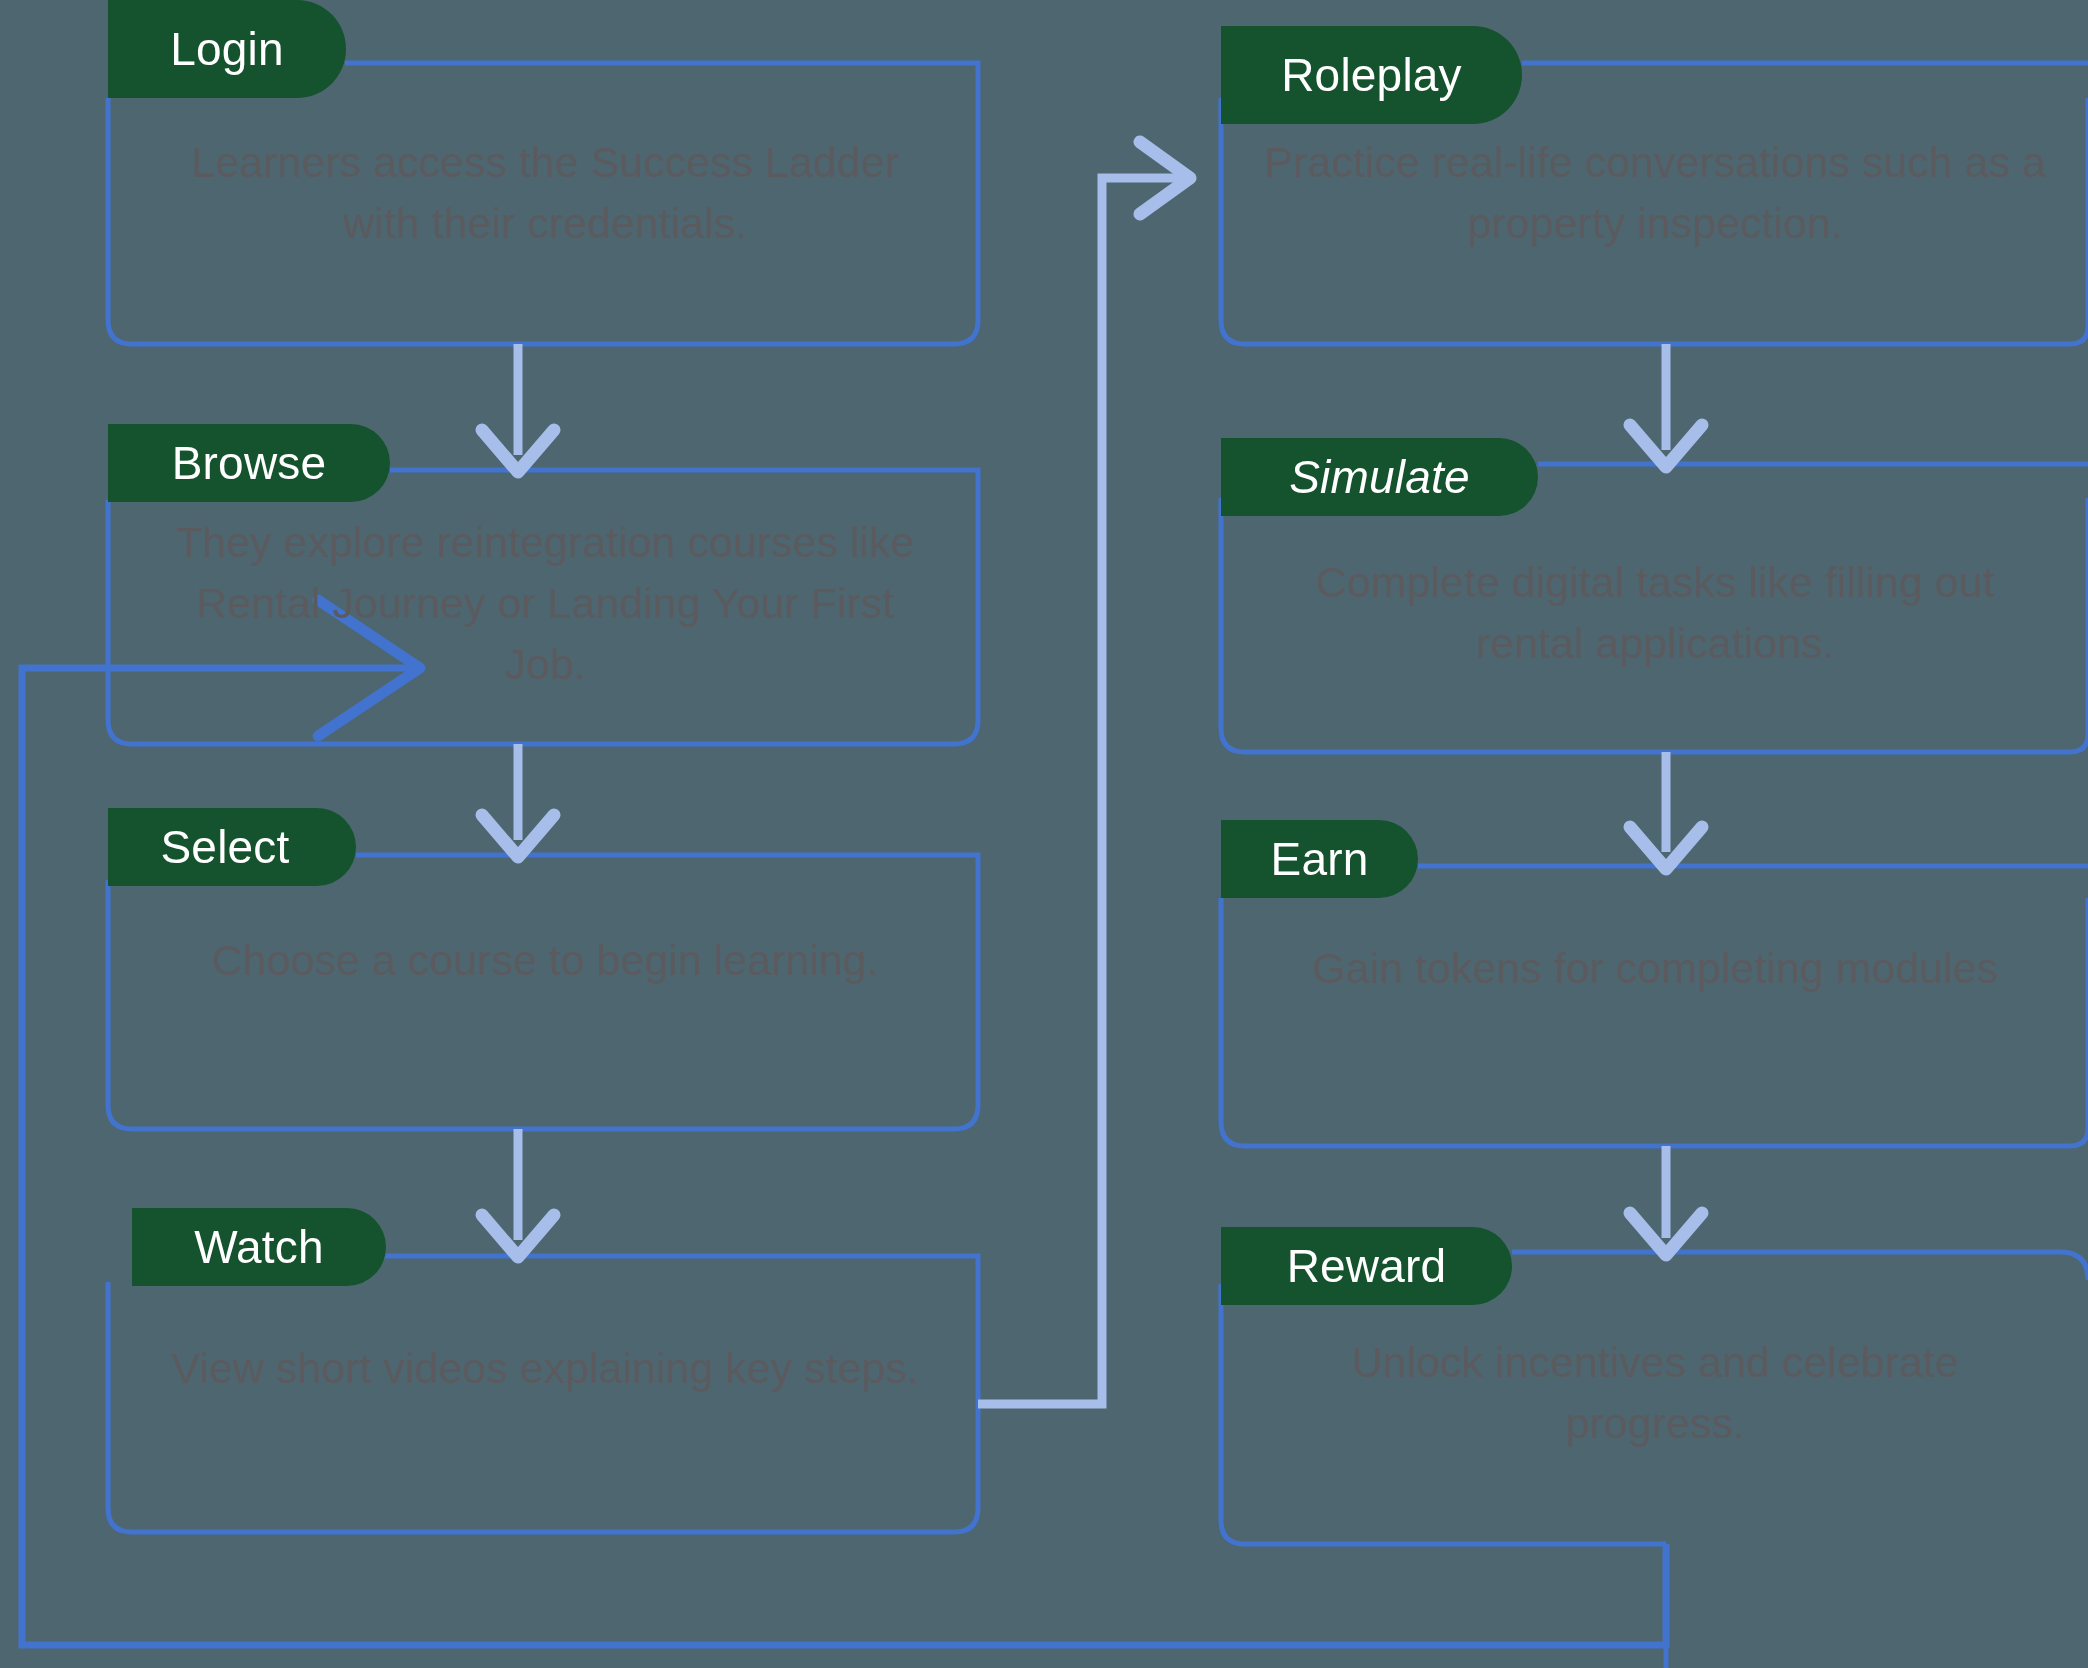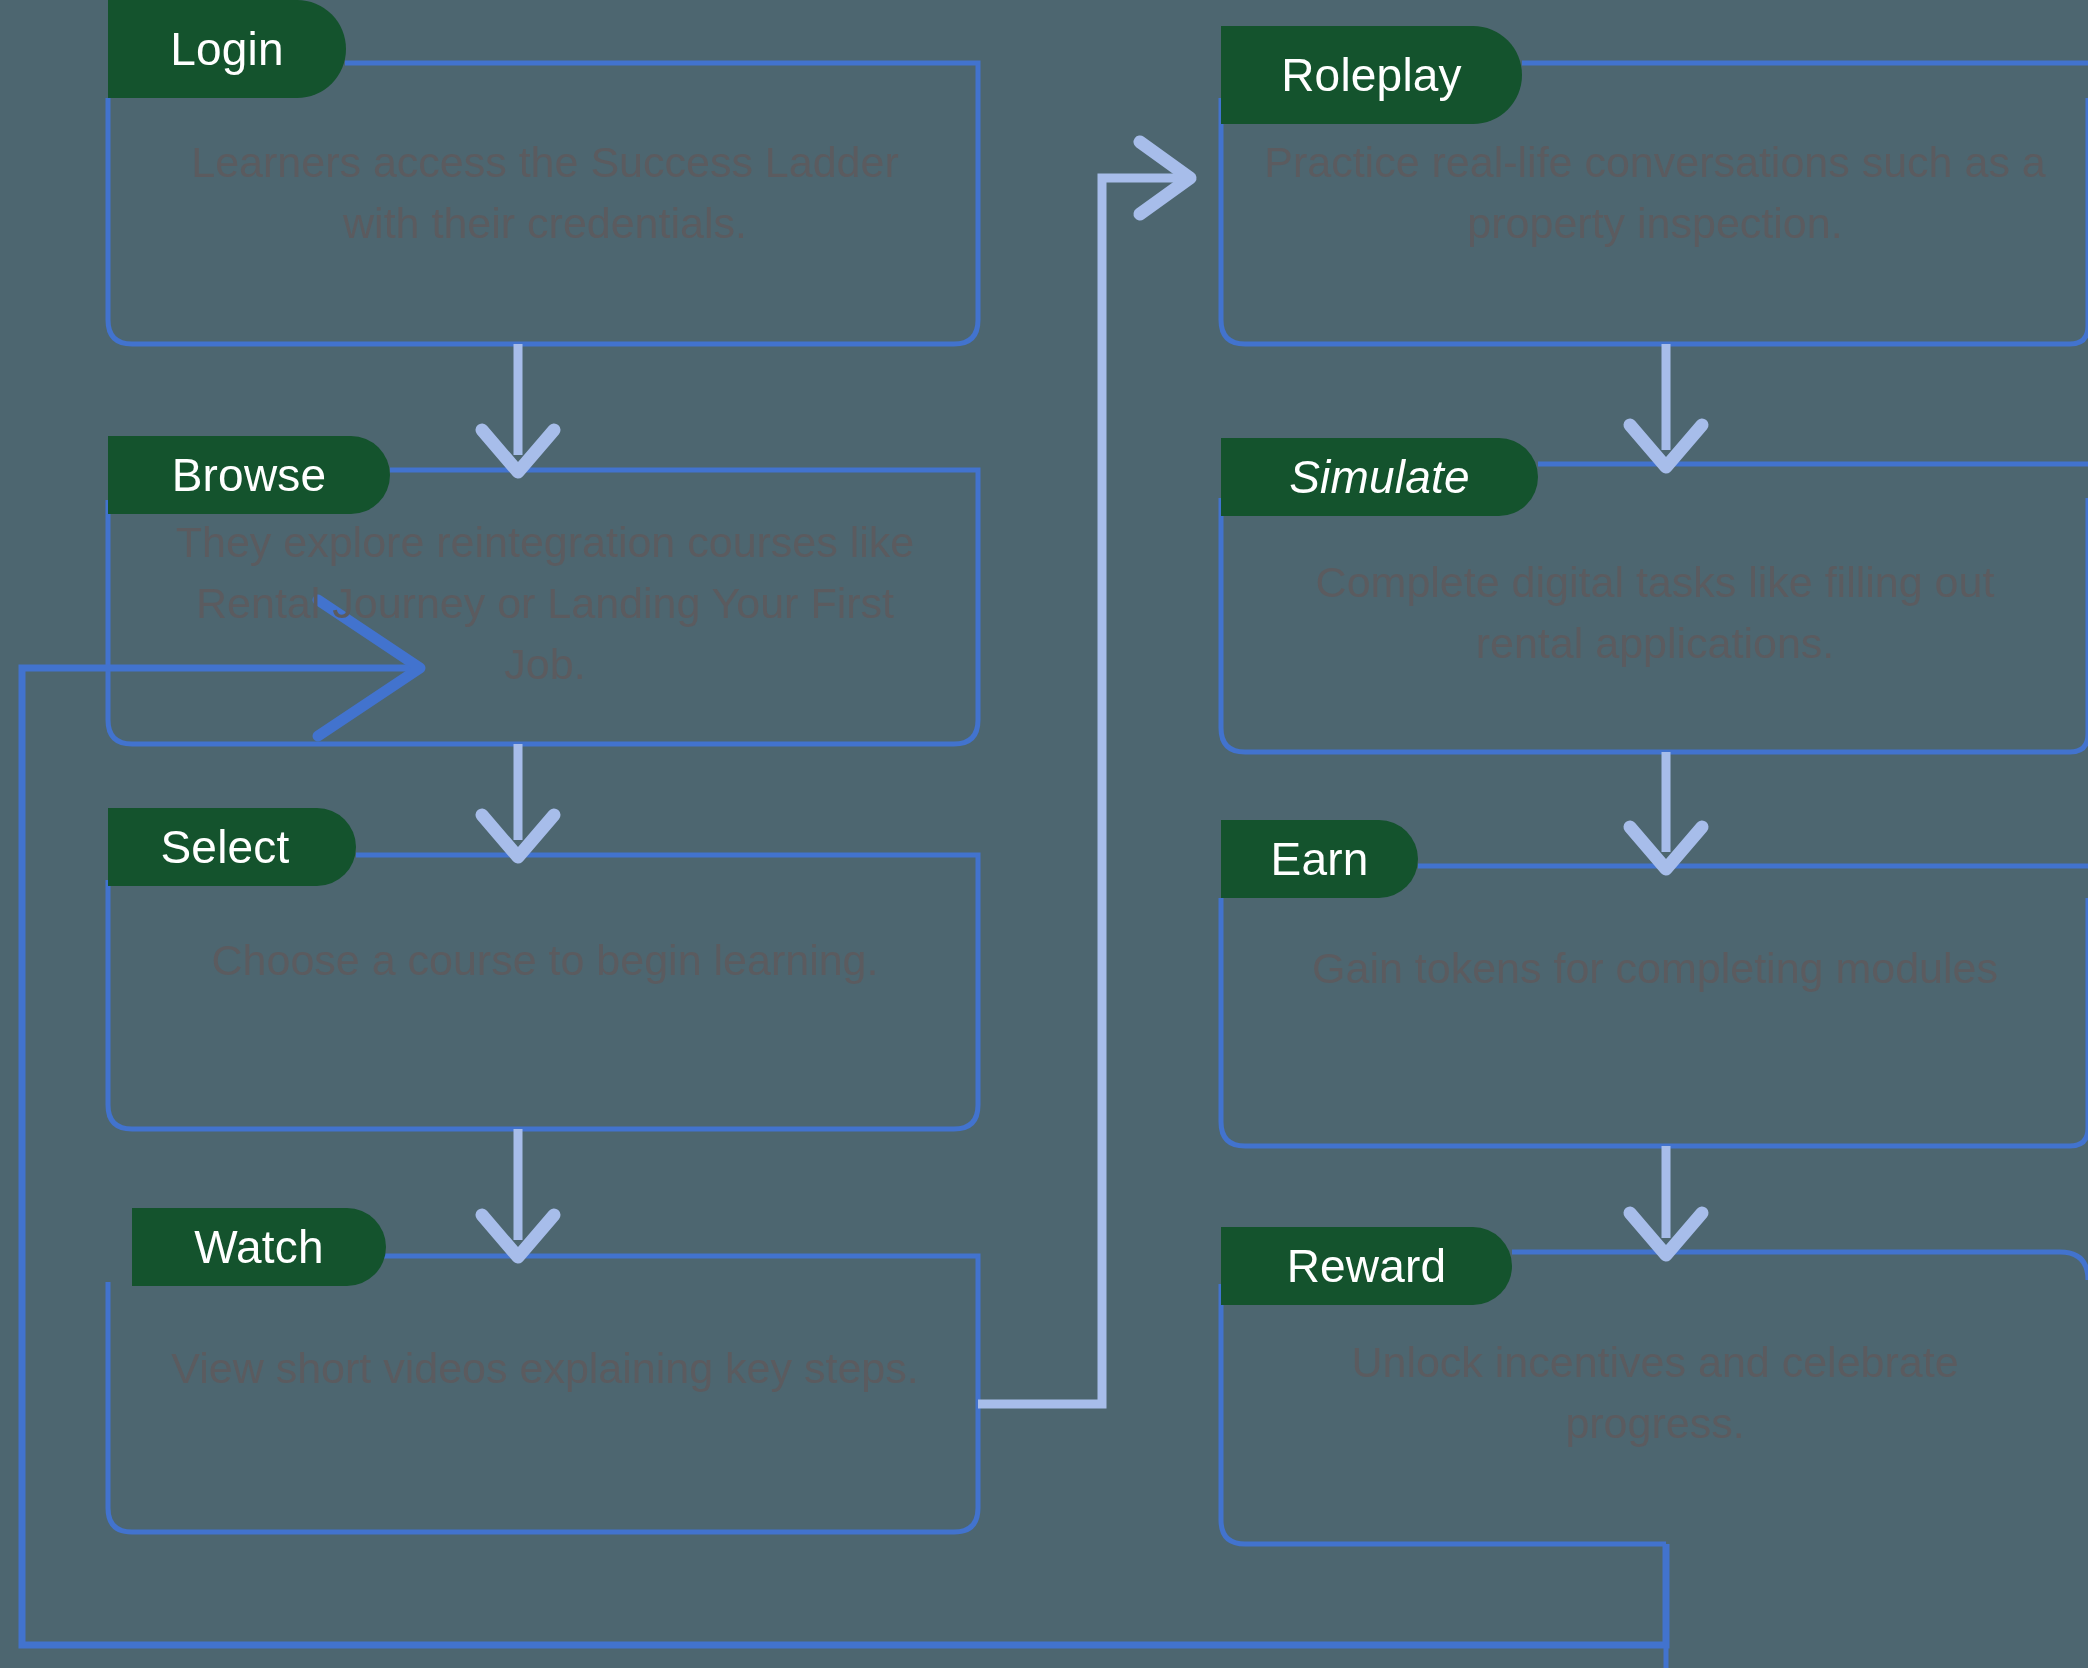--- a/index.html
+++ b/index.html
@@ -99,21 +99,21 @@
 
     <path d="M1666,1146 L1666,1238" fill="none" stroke="#a7bdea" stroke-width="9"></path>
     <path d="M1630,1213 L1666,1255 L1702,1213" fill="none" stroke="#a7bdea" stroke-width="13" stroke-linecap="round" stroke-linejoin="round"></path>
   </svg>
 
   <div class="tab" style="left:108px;top:0px;width:238px;height:98px;">Login</div>
   <div class="body-text" style="left:150px;top:132px;width:790px;height:180px;">
       <span>Learners access the Success Ladder with their credentials.</span>
     </div>
 
-  <div class="tab" style="left:108px;top:436px;width:282px;height:78px;border-radius:0 50px 50px 0;">Browse</div>
+  <div class="tab" style="left:108px;top:424px;width:282px;height:78px;border-radius:0 50px 50px 0;">Browse</div>
   <div class="body-text" style="left:150px;top:512px;width:790px;height:210px;">
       <span>They explore reintegration courses like Rental Journey or Landing Your First Job.</span>
     </div>
 
   <div class="tab" style="left:108px;top:808px;width:248px;height:78px;border-radius:0 50px 50px 0;padding-left:20px;">Select</div>
   <div class="body-text" style="left:150px;top:930px;width:790px;height:160px;">
       <span>Choose a course to begin learning.</span>
     </div>
 
   <div class="tab" style="left:108px;top:1208px;width:254px;height:78px;border-radius:0 50px 50px 0;margin-left:24px;">Watch</div>

